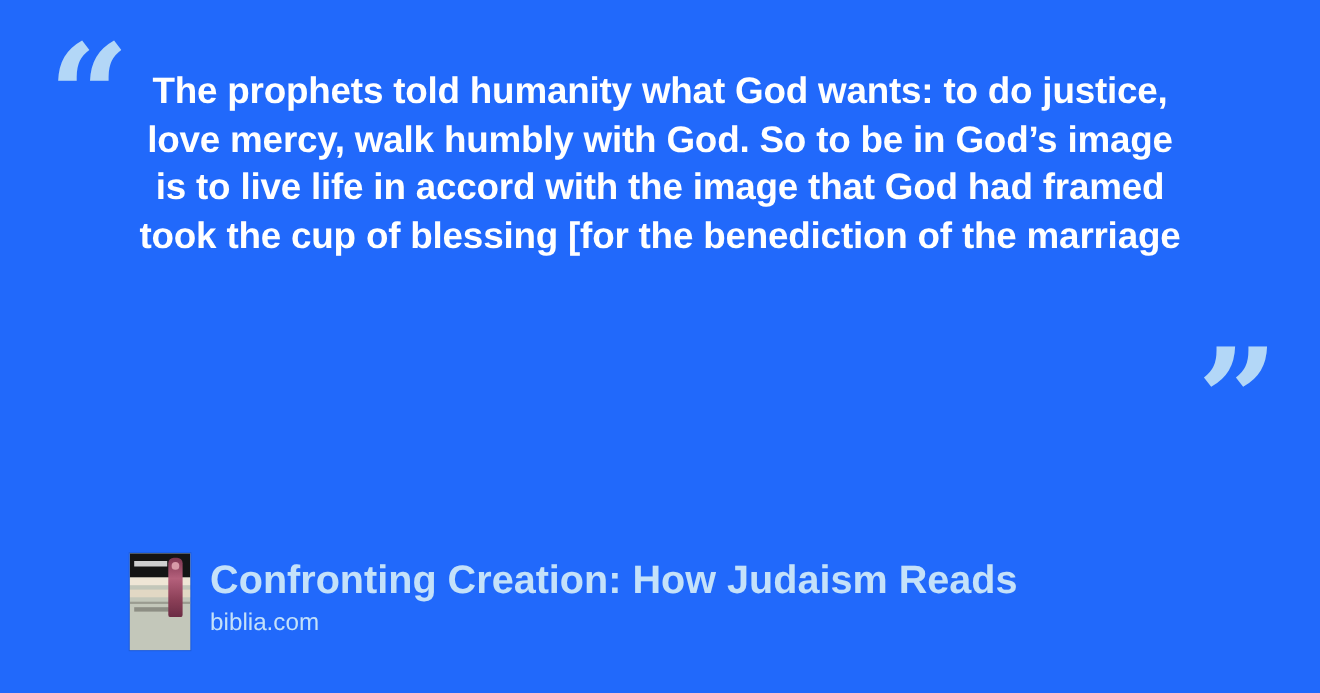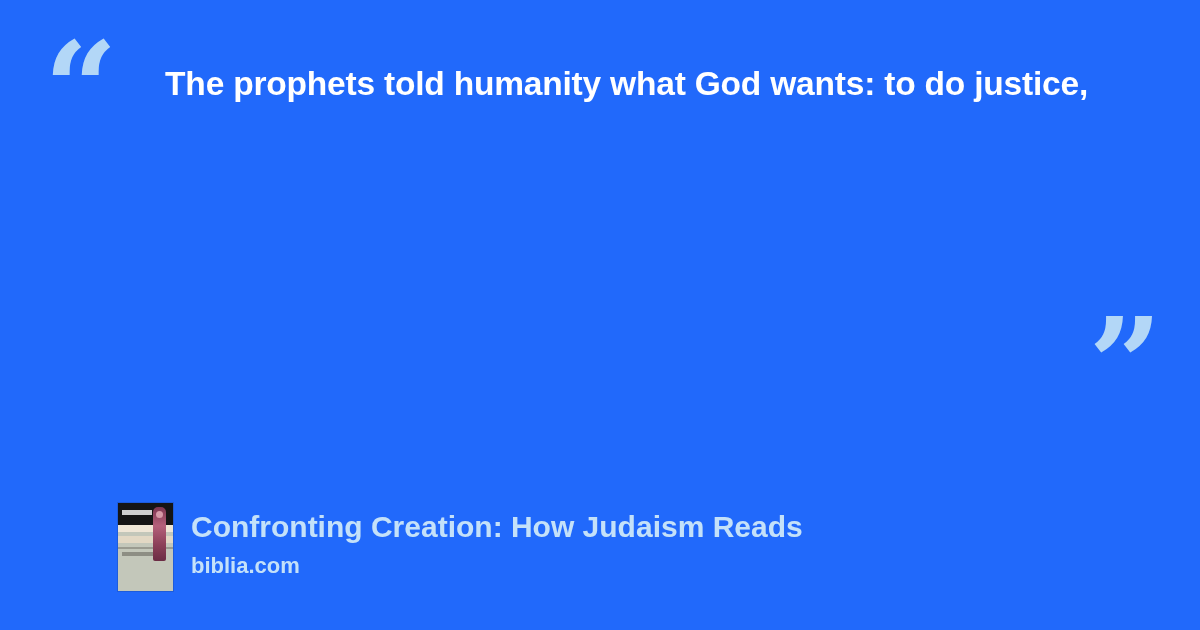--- a/index.html
+++ b/index.html
@@ -42,21 +42,21 @@
     top: 300px;
     font-size: 128px;
   }
 
   
   #quote-block {
     position: absolute;
     left: 112px;
     top: 62px;
     width: 976px;
-    text-align: right;
+    text-align: center;
   }
   .quote-line {
     color: #ffffff;
     font-family: "Liberation Sans", sans-serif;
     font-weight: 700;
     font-size: 33.5px;
     line-height: 43.5px;
     letter-spacing: -0.2px;
     white-space: nowrap;
   }
@@ -140,42 +140,45 @@
   }
 
   #footer-text {
     margin-left: 18px;
     padding-top: 2px;
   }
   #book-title {
     color: #c4e1f9;
     font-family: "Liberation Sans", sans-serif;
     font-weight: 700;
-    font-size: 30px;
+    font-size: 36px;
     line-height: 44px;
     white-space: nowrap;
   }
   #site-name {
     color: #c4e1f9;
     font-family: "Liberation Sans", sans-serif;
-    font-weight: 700;
+    font-weight: 400;
     font-size: 22px;
     line-height: 30px;
     margin-top: 2px;
   }
 </style>
 </head>
 <body>
 
 <div id="card">
 
   <span id="quote-open" class="quote-glyph">“</span>
 
   <div id="quote-block">
     <div class="quote-line">The prophets told humanity what God wants: to do justice,</div>
+    <div class="quote-line">love mercy, walk humbly with God. So to be in God’s image</div>
+    <div class="quote-line">is to live life in accord with the image that God had framed</div>
+    <div class="quote-line">took the cup of blessing [for the benediction of the marriage</div>
   </div>
 
   <span id="quote-close" class="quote-glyph">”</span>
 
   <div id="footer">
 
     <div id="book-cover">
       <div class="cover-band-dark"></div>
       <div class="cover-title-bar"></div>
       <div class="cover-band-cream b1"></div>

